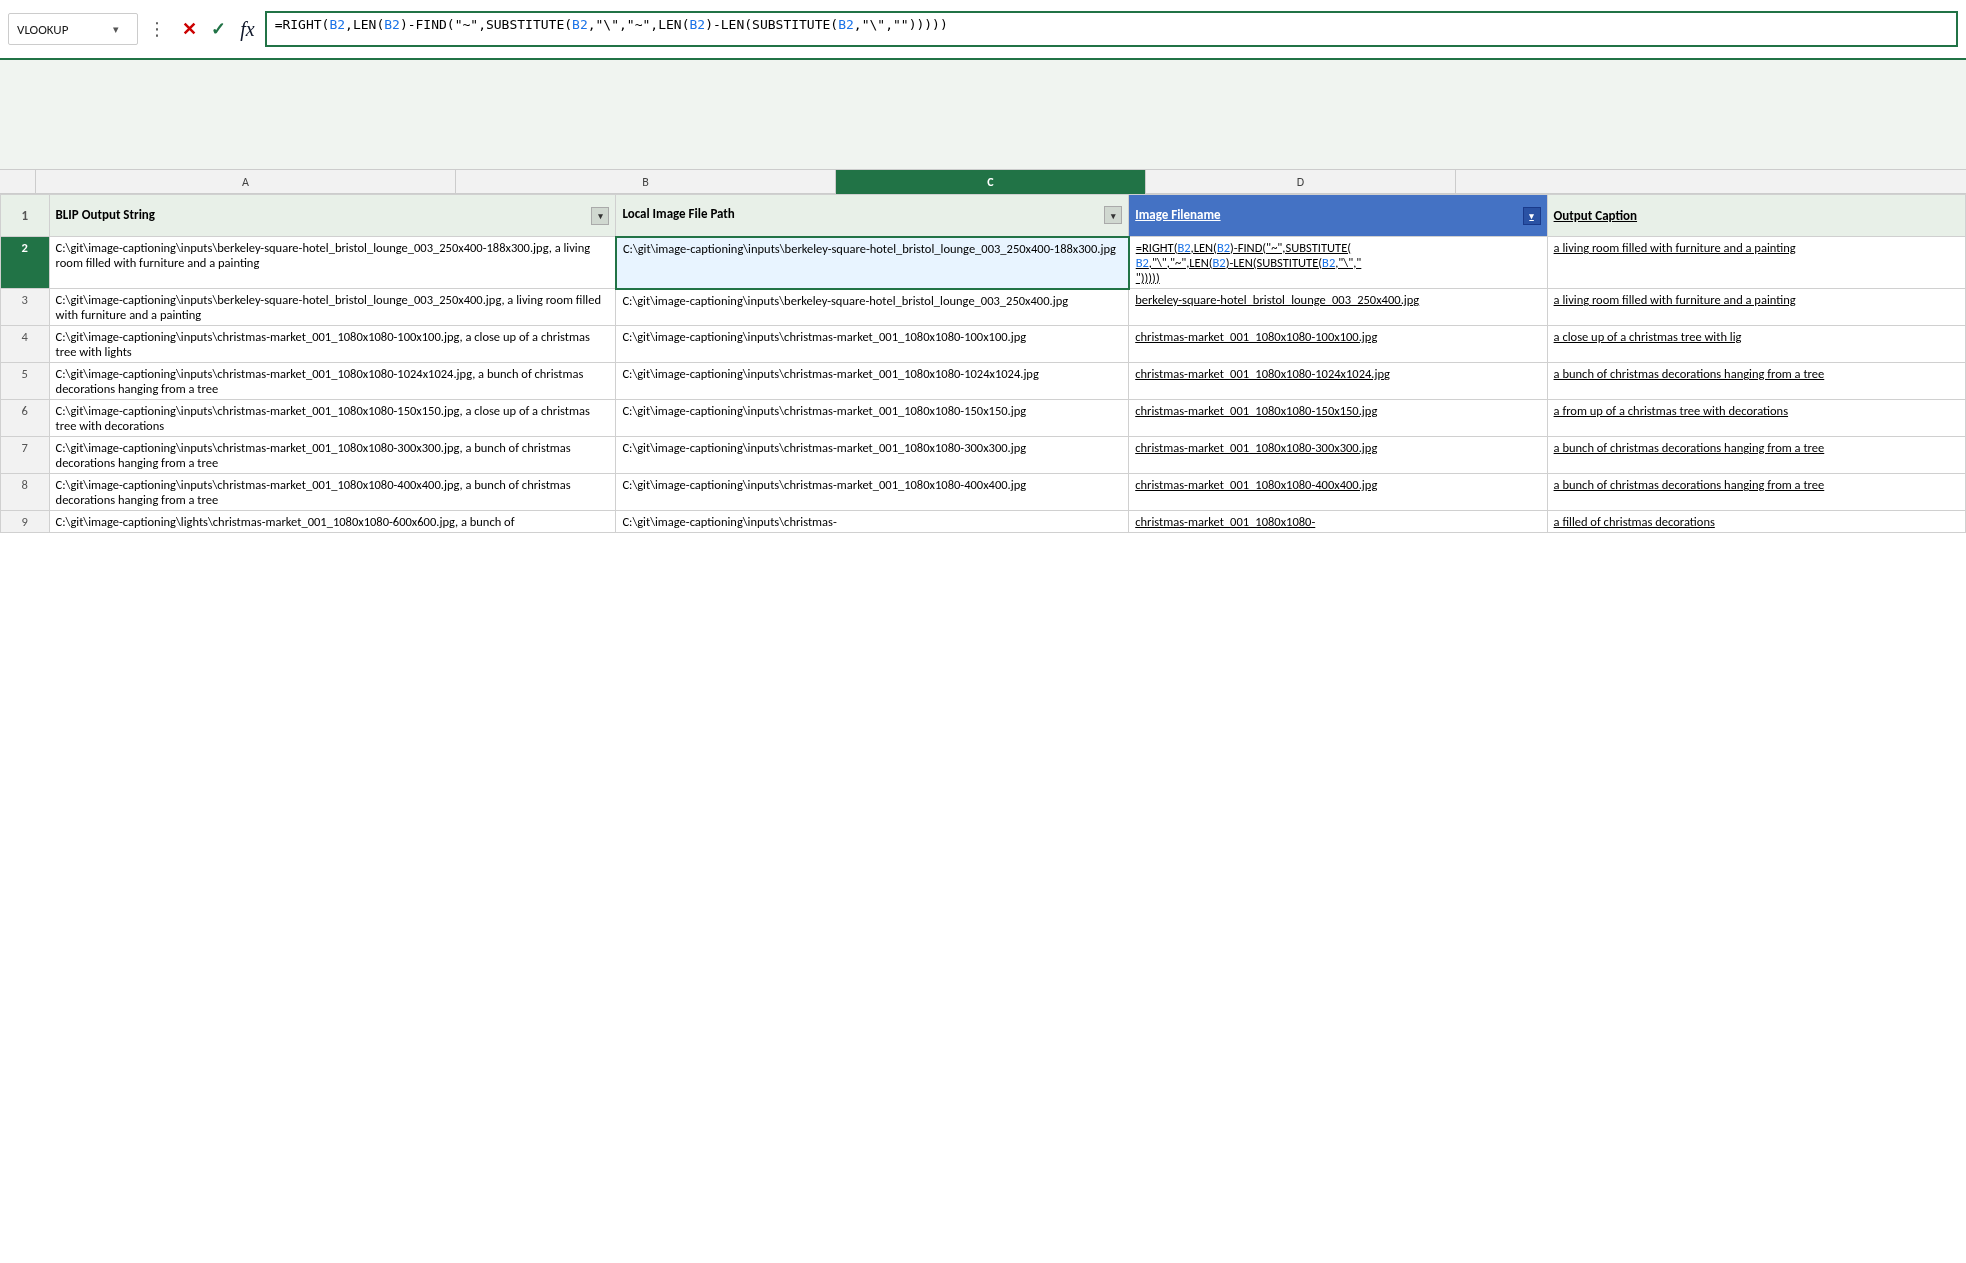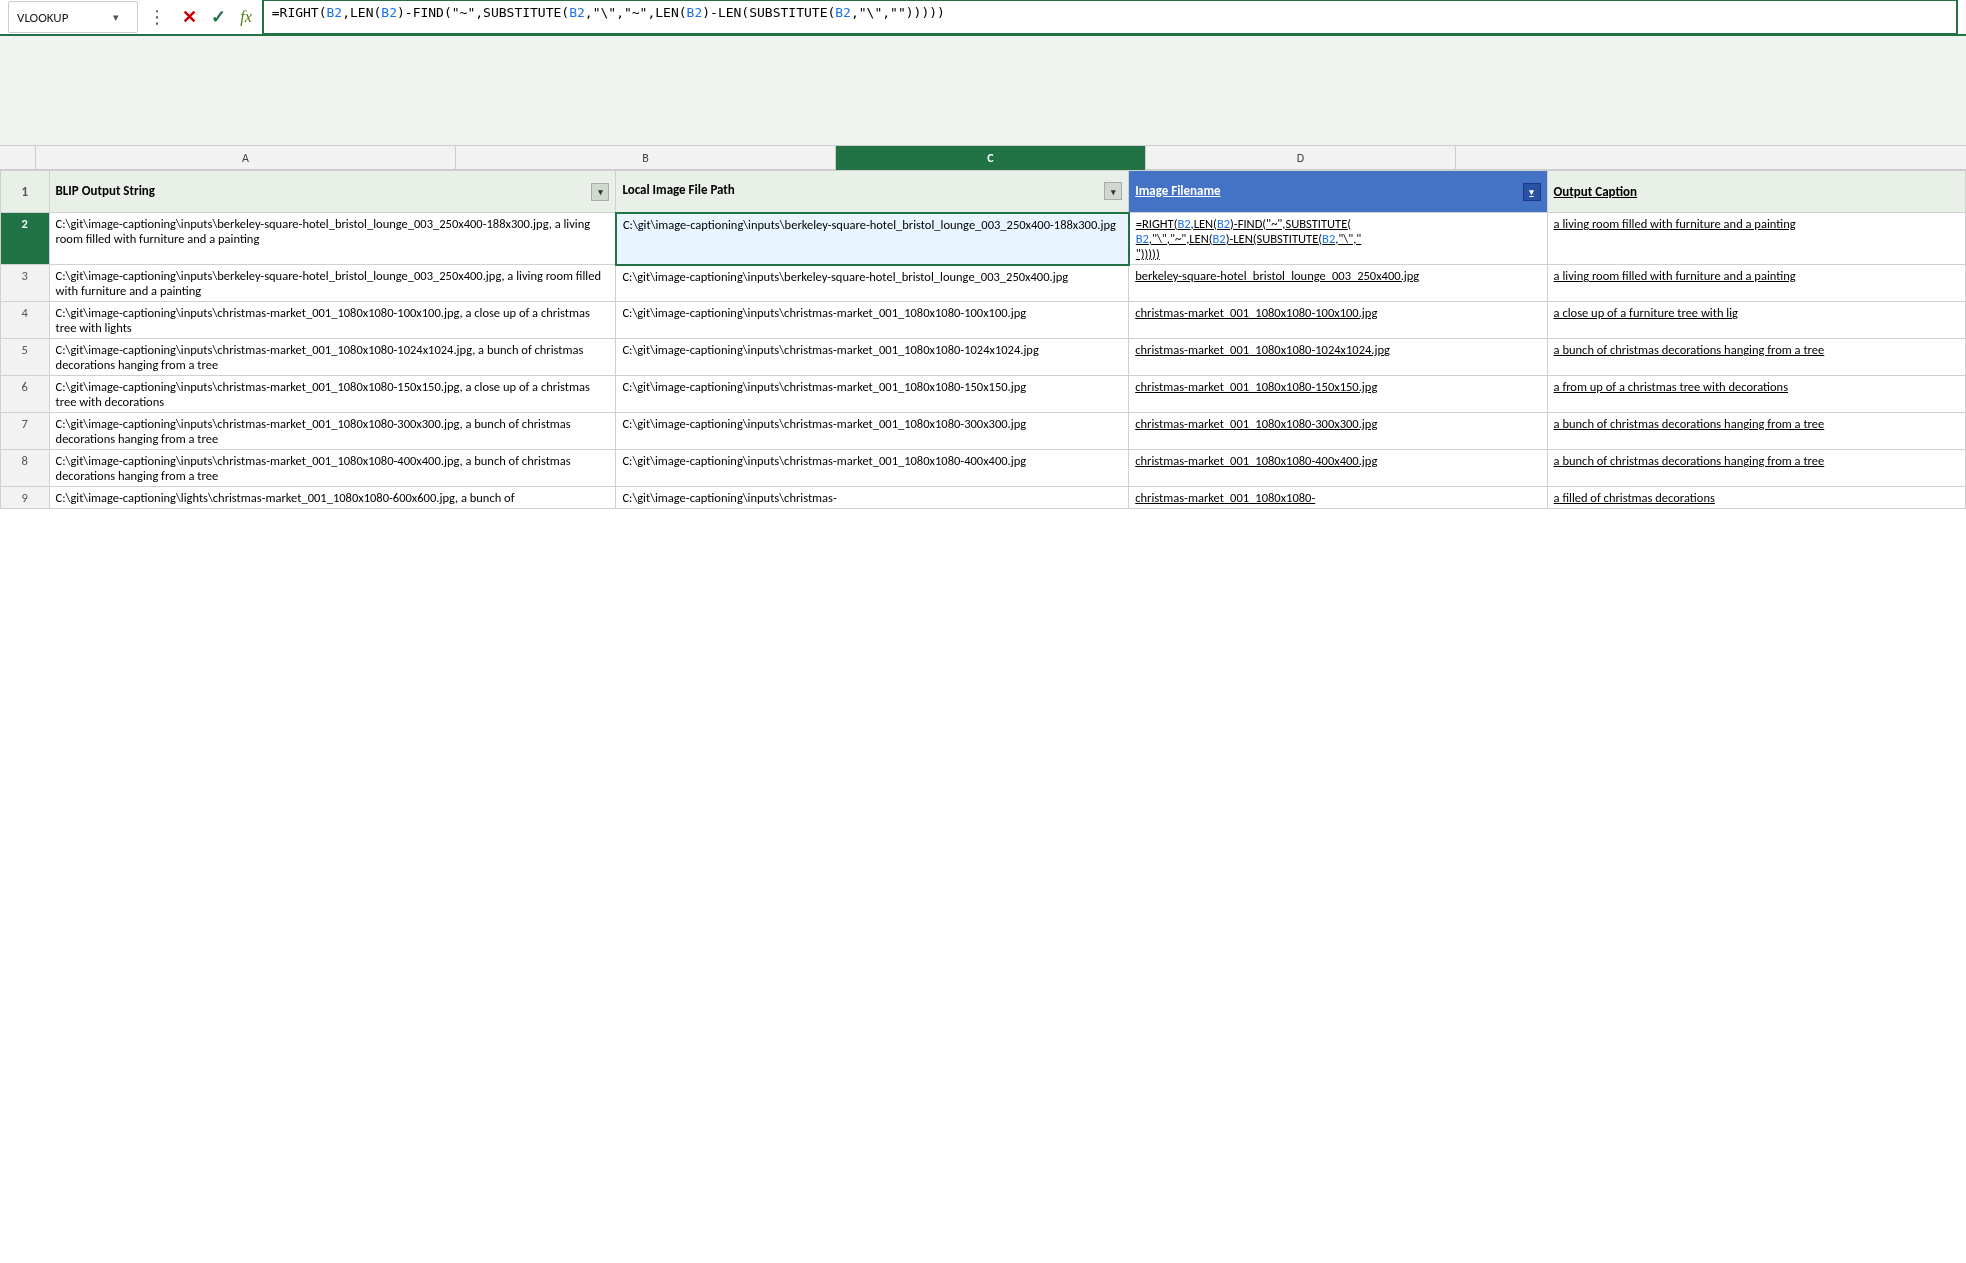--- a/index.html
+++ b/index.html
@@ -4,21 +4,21 @@
   <style>
     * { box-sizing: border-box; margin: 0; padding: 0; }
     body { font-family: 'Segoe UI', Calibri, Arial, sans-serif; font-size: 13px; background: #fff; overflow: hidden; }
 
     
     .formula-bar {
       display: flex;
       align-items: center;
       border-bottom: 2px solid #217346;
       background: #fff;
-      height: 36px;
+      height: 60px;
       padding: 0 8px;
       gap: 6px;
     }
     .name-box-wrapper {
       display: flex;
       align-items: center;
       border: 1px solid #ccc;
       border-radius: 2px;
       height: 32px;
       min-width: 130px;
@@ -43,21 +43,21 @@
       letter-spacing: 2px;
     }
     .formula-bar-btn {
       font-size: 18px;
       cursor: pointer;
       padding: 0 4px;
       font-weight: bold;
     }
     .btn-cancel { color: #c00; }
     .btn-confirm { color: #217346; }
-    .btn-fx { color: #4d7c0f; font-style: italic; font-weight: normal; font-family: serif; font-size: 16px; }
+    .btn-fx { color: #0f172a; font-style: italic; font-weight: normal; font-family: serif; font-size: 20px; }
     .formula-input {
       flex: 1;
       border: 2px solid #217346;
       padding: 4px 8px;
       font-size: 13px;
       height: 36px;
       font-family: 'Segoe UI', monospace;
       color: #000;
       outline: none;
     }
@@ -283,21 +283,21 @@
       <td class="col-a">
         <span>C:\git\image-captioning\inputs\christmas-market_001_1080x1080-100x100.jpg, a close up of a christmas tree with lights</span>
       </td>
       <td class="col-b">
         <span>C:\git\image-captioning\inputs\christmas-market_001_1080x1080-100x100.jpg</span>
       </td>
       <td class="col-c">
         <span>christmas-market_001_1080x1080-100x100.jpg</span>
       </td>
       <td class="col-d">
-        <span>a close up of a furniture tree with lig</span>
+        <span>a close up of a christmas tree with lig</span>
       </td>
     </tr>
 
     <tr>
       <td class="row-num">5</td>
       <td class="col-a">
         <span>C:\git\image-captioning\inputs\christmas-market_001_1080x1080-1024x1024.jpg, a bunch of christmas decorations hanging from a tree</span>
       </td>
       <td class="col-b">
         <span>C:\git\image-captioning\inputs\christmas-market_001_1080x1080-1024x1024.jpg</span>

